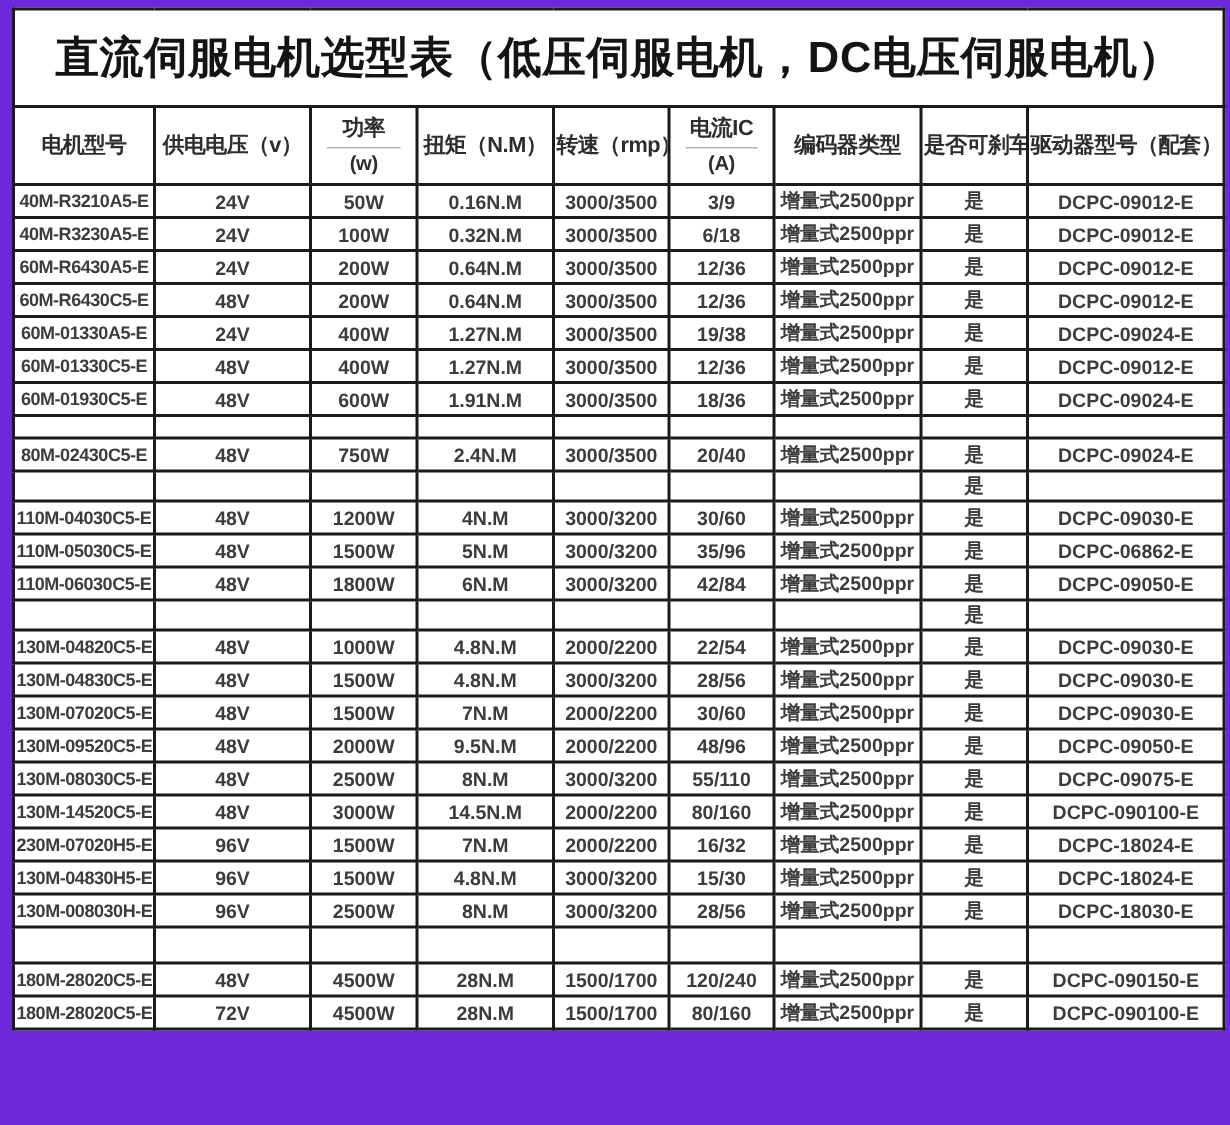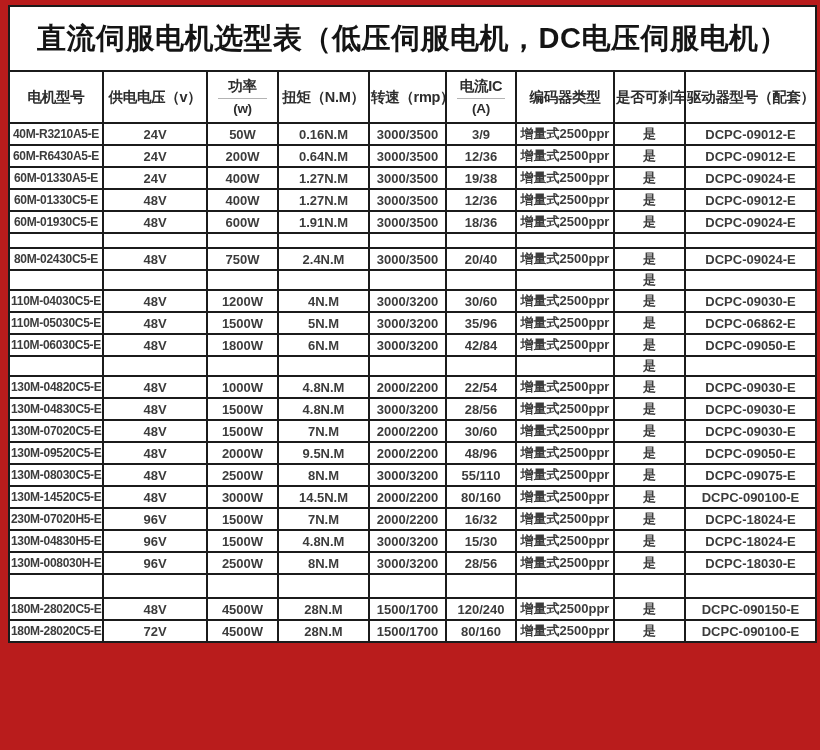--- a/index.html
+++ b/index.html
@@ -8,21 +8,21 @@
     width: 820px;
     height: 750px;
     overflow: hidden;
     background: #f5f5f5;
     font-family: "Liberation Sans", "DejaVu Sans", sans-serif;
   }
   .page {
     position: relative;
     width: 820px;
     height: 750px;
-    background: #b91c1c;
+    background: #6d28d9;
   }
   table.spec-table {
     position: absolute;
     left: 8px;
     top: 5px;
     width: 807px;
     border-collapse: collapse;
     table-layout: fixed;
     background: #ffffff;
   }
@@ -117,22 +117,44 @@
     <td>24V</td>
     <td>50W</td>
     <td>0.16N.M</td>
     <td>3000/3500</td>
     <td>3/9</td>
     <td>增量式2500ppr</td>
     <td>是</td>
     <td>DCPC-09012-E</td>
   </tr>
         <tr>
+    <td>40M-R3230A5-E</td>
+    <td>24V</td>
+    <td>100W</td>
+    <td>0.32N.M</td>
+    <td>3000/3500</td>
+    <td>6/18</td>
+    <td>增量式2500ppr</td>
+    <td>是</td>
+    <td>DCPC-09012-E</td>
+  </tr>
+        <tr>
     <td>60M-R6430A5-E</td>
     <td>24V</td>
+    <td>200W</td>
+    <td>0.64N.M</td>
+    <td>3000/3500</td>
+    <td>12/36</td>
+    <td>增量式2500ppr</td>
+    <td>是</td>
+    <td>DCPC-09012-E</td>
+  </tr>
+        <tr>
+    <td>60M-R6430C5-E</td>
+    <td>48V</td>
     <td>200W</td>
     <td>0.64N.M</td>
     <td>3000/3500</td>
     <td>12/36</td>
     <td>增量式2500ppr</td>
     <td>是</td>
     <td>DCPC-09012-E</td>
   </tr>
         <tr>
     <td>60M-01330A5-E</td>

